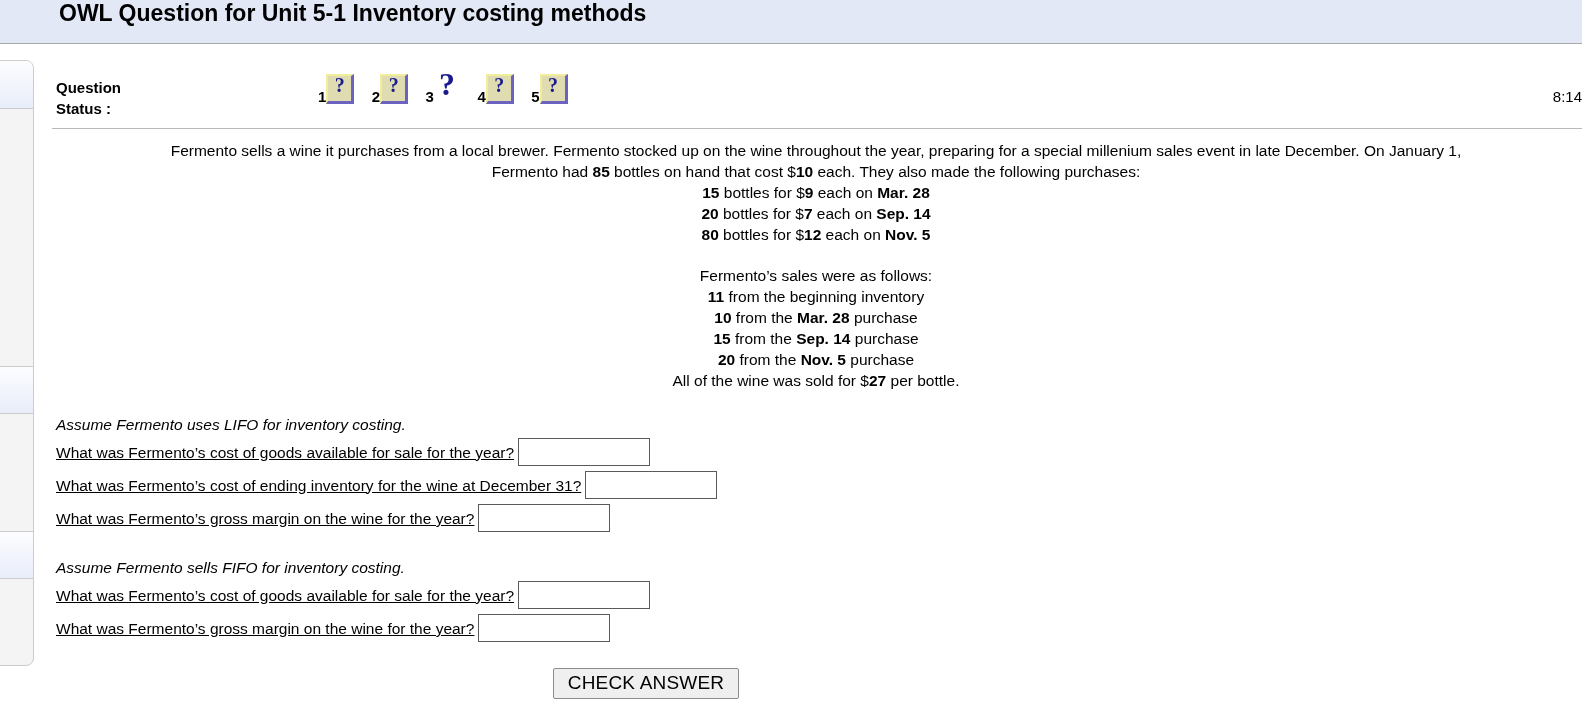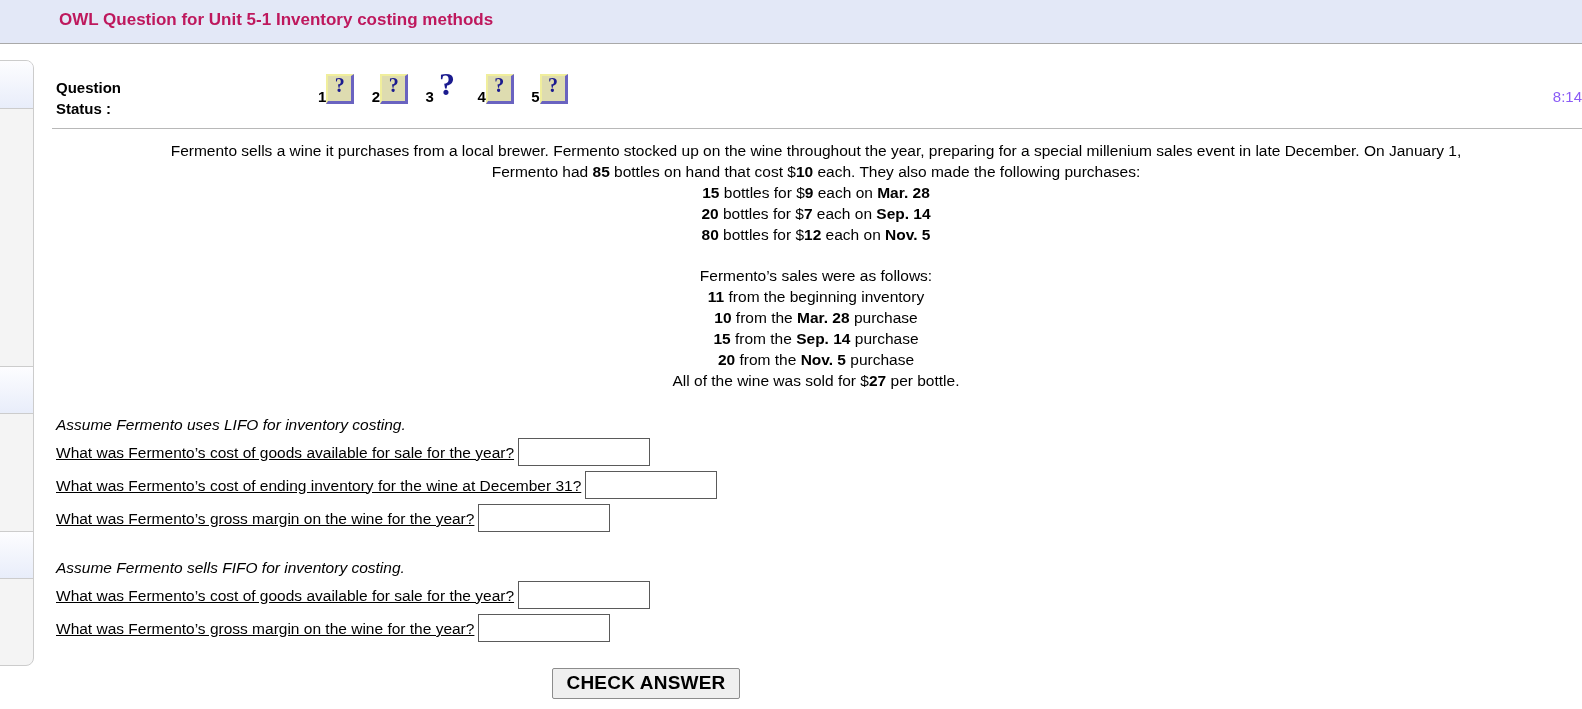--- a/index.html
+++ b/index.html
@@ -22,26 +22,26 @@
     left: 0; top: 0;
     width: 1582px;
     height: 44px;
     background: #e3e8f7;
     border-bottom: 1px solid #a9a9a9;
     box-sizing: border-box;
   }
   .header-title {
     position: absolute;
     left: 59px;
-    top: 10px;
-    font-size: 17px;
+    top: 0;
+    font-size: 23px;
     font-weight: bold;
     letter-spacing: 0px;
     white-space: nowrap;
-    color: #be185d;
+    color: #000000;
   }
 
   
   .sidebar {
     position: absolute;
     left: -28px;
     top: 60px;
     width: 62px;
     height: 606px;
     background: #f4f4f4;
@@ -141,21 +141,21 @@
     color: #1b1b8f;
     font-family: "Liberation Serif", serif;
     line-height: 36px;
   }
   .clock {
     position: absolute;
     right: 0px;
     top: 28px;
     font-size: 15px;
     white-space: nowrap;
-    color: #8b5cf6;
+    color: #000000;
   }
   .hrule {
     position: absolute;
     left: 52px;
     top: 128px;
     width: 1530px;
     height: 1px;
     background: #b8b8b8;
     border: none;
   }
@@ -209,21 +209,20 @@
     display: inline-block;
     background: #efefef;
     border: 1px solid #8c8c8c;
     border-radius: 2px;
     font-family: "Liberation Sans", sans-serif;
     font-size: 19px;
     color: #000;
     padding: 3px 14px 4px 14px;
     cursor: pointer;
     letter-spacing: 0.2px;
-    font-weight: bold;
   }
 </style>
 </head>
 <body>
 
 <div class="header-banner">
   <div class="header-title">OWL Question for Unit 5-1 Inventory costing methods</div>
 </div>
 
 <div class="sidebar">

